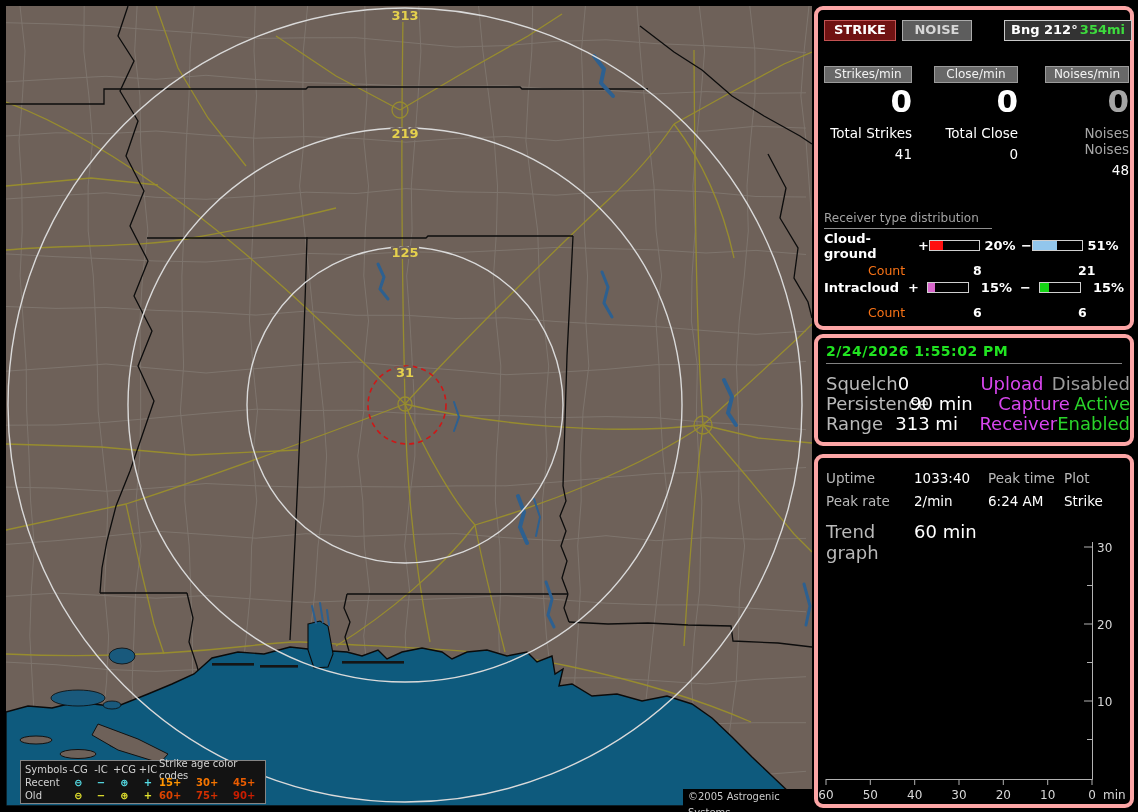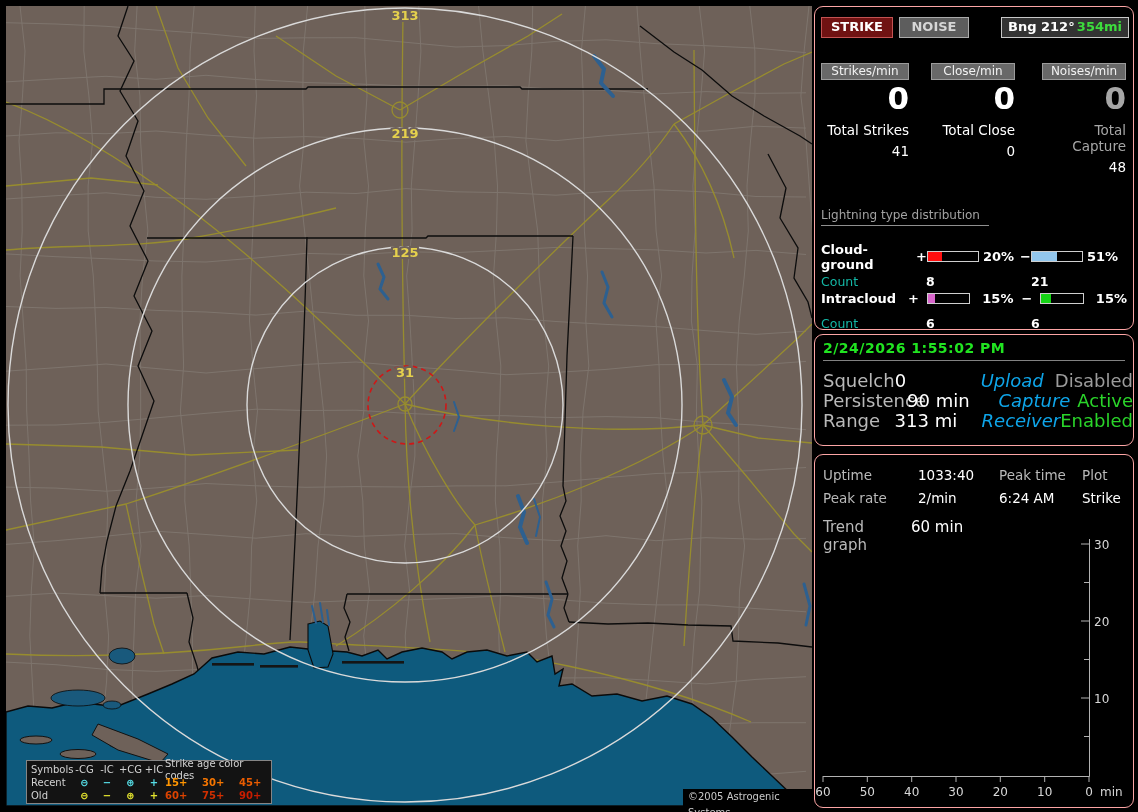--- a/index.html
+++ b/index.html
@@ -8,39 +8,39 @@
     width:1138px; height:812px; position:relative; overflow:hidden;
     font-family:"DejaVu Sans","Liberation Sans",sans-serif; color:#fff;
   }
 
   
   #map { position:absolute; left:6px; top:6px; width:806px; height:800px; background:#6e6159; }
   #map svg { display:block; width:806px; height:800px; }
   #map text { font-family:"DejaVu Sans",sans-serif; }
 
   .legend {
-    position:absolute; left:26px; top:760px; width:246px; height:44px;
+    position:absolute; left:20px; top:760px; width:246px; height:44px;
     background:#131313; border:1px solid #858585;
     display:grid; grid-template-columns:42px 23px 22px 25px 22px 37px 37px 36px;
     grid-auto-rows:13px; align-items:center;
     font-size:10px; line-height:12px; color:#d2d2d2; padding:2px 0 0 4px;
   }
   .legend .c { text-align:center; }
   .legend .age-hdr { grid-column:6 / span 3; }
   .legend .sym { text-align:center; font-weight:bold; }
   .legend .age { font-weight:bold; }
 
   .copyright {
     position:absolute; left:683px; top:789px; width:129px; height:17px;
     background:#000; color:#c9c9c9; font-size:10px; line-height:16px; padding-left:5px;
   }
 
   
   .panel { position:absolute; left:814px; width:320px; background:#000;
-           border:1px solid #fca5a5; border-radius:9px; }
+           border:4px solid #fca5a5; border-radius:9px; }
   #panel-top { top:6px;   height:324px; }
   #panel-mid { top:334px; height:112px; }
   #panel-bot { top:454px; height:354px; }
 
   .btn-row { position:absolute; top:10px; left:6px; display:flex; }
   .btn { height:21px; line-height:18px; text-align:center; font-weight:bold; font-size:13px; cursor:default; }
   .strike-btn { width:72px; background:#701212; border:1px solid #c25252; color:#fff; margin-right:6px; }
   .noise-btn  { width:70px; background:#5d5d5d; border:1px solid #ababab; color:#d6d6d6; }
   .bng { position:absolute; top:10px; left:186px; width:128px; height:21px;
          background:#333; border:1px solid #c9c9c9; display:flex; justify-content:space-between;
@@ -53,46 +53,46 @@
   .rate-btn { display:block; width:100%; height:17px; line-height:15px; background:#686868;
               border:1px solid #9b9b9b; color:#f2f2f2; font-size:12px; text-align:center; }
   .big    { text-align:right; font-size:31px; font-weight:bold; line-height:30px; margin-top:3px; }
   .tlabel { text-align:right; font-size:13.5px; margin-top:9px; }
   .tvalue { text-align:right; font-size:13.5px; margin-top:5px; }
   .ccol.noise .big, .ccol.noise .tlabel { color:#a6a6a6; }
 
   .dist { position:absolute; top:197px; left:6px; right:6px; }
   .dist-title { display:inline-block; font-size:12px; color:#a2a2a2;
                 border-bottom:1px solid #8f8f8f; padding-bottom:3px; width:168px; }
-  .drow { display:flex; align-items:center; height:15px; margin-top:23px; }
+  .drow { display:flex; align-items:center; height:15px; margin-top:9px; }
   .dlabel { width:95px;  font-weight:bold; font-size:13px; }
   .sign   { width:11px;  font-weight:bold; font-size:13px; }
   .bar    { width:52px; height:11px; border:1px solid #cfcfcf; background:#000; margin-right:4px; }
   .bar-fill { display:block; height:100%; }
   .pct    { width:37px; font-weight:bold; font-size:13px; }
   .crow   { display:flex; font-size:12.5px; margin-top:10px; }
-  .crow .clabel { width:105px; color:#14b8a6; }
+  .crow .clabel { width:105px; color:#f97316;margin-left:44px; }
   .crow .cv1    { width:105px; font-weight:bold; }
   .crow .cv2    { font-weight:bold; }
   .gap { margin-top:2px;gap:8px; }
 
   .mid-datetime { margin:5px 8px 0; font-size:14px; font-weight:bold; letter-spacing:0.5px;
                   padding-bottom:4px; border-bottom:1px solid #828282; }
   .mid-rows { margin:9px 0 0 8px; font-size:18px; }
   .mid-row  { display:flex; height:20px; align-items:center; }
   .ml  { width:84px;  color:#b9b9b9; }
   .mv  { width:102px; }
-  .ml2 { width:88px;  color:#0ea5e9;font-style:italic; }
+  .ml2 { width:88px;  color:#d946ef; }
   .mv2 { flex:1; }
 
   .bot-rows { margin:8px 0 0 8px; font-size:13.5px; }
-  .brow { display:flex; height:23px; align-items:center;gap:7px; }
+  .brow { display:flex; height:23px; align-items:center; }
   .b1 { width:88px; } .b2 { width:74px; } .b3 { width:76px; } .b4 { flex:1; }
   .lab { color:#b9b9b9; }
-  .trend-row { display:flex; margin:9px 0 0 8px; font-size:15px; }
+  .trend-row { display:flex; margin:9px 0 0 8px; font-size:18px; }
   .t1 { width:88px; color:#b9b9b9; }
 
   .graph { position:absolute; left:0; top:78px; width:320px; height:276px; }
   .graph line, .graph path { stroke:#b2b2b2; stroke-width:1; fill:none; }
   .graph text { font-size:12px; fill:#d8d8d8; font-family:"DejaVu Sans",sans-serif; }
 </style>
 </head>
 <body>
 
 <div id="map">
@@ -278,27 +278,27 @@
     </div>
     <div class="ccol">
       <span class="rate-btn">Close/min</span>
       <div class="big">0</div>
       <div class="tlabel">Total Close</div>
       <div class="tvalue">0</div>
     </div>
     <div class="ccol noise">
       <span class="rate-btn">Noises/min</span>
       <div class="big">0</div>
-      <div class="tlabel">Total Capture</div>
+      <div class="tlabel">Noises Noises</div>
       <div class="tvalue">48</div>
     </div>
   </div>
 
   <div class="dist">
-    <span class="dist-title">Lightning type distribution</span>
+    <span class="dist-title">Receiver type distribution</span>
 
     <div class="drow">
       <span class="dlabel">Cloud-ground</span>
       <span class="sign">+</span>
       <span class="bar">
           <span class="bar-fill" style="width: 27%; background: rgb(255, 15, 15);"></span>
         </span>
       <span class="pct">20%</span>
       <span class="sign">−</span>
       <span class="bar">

